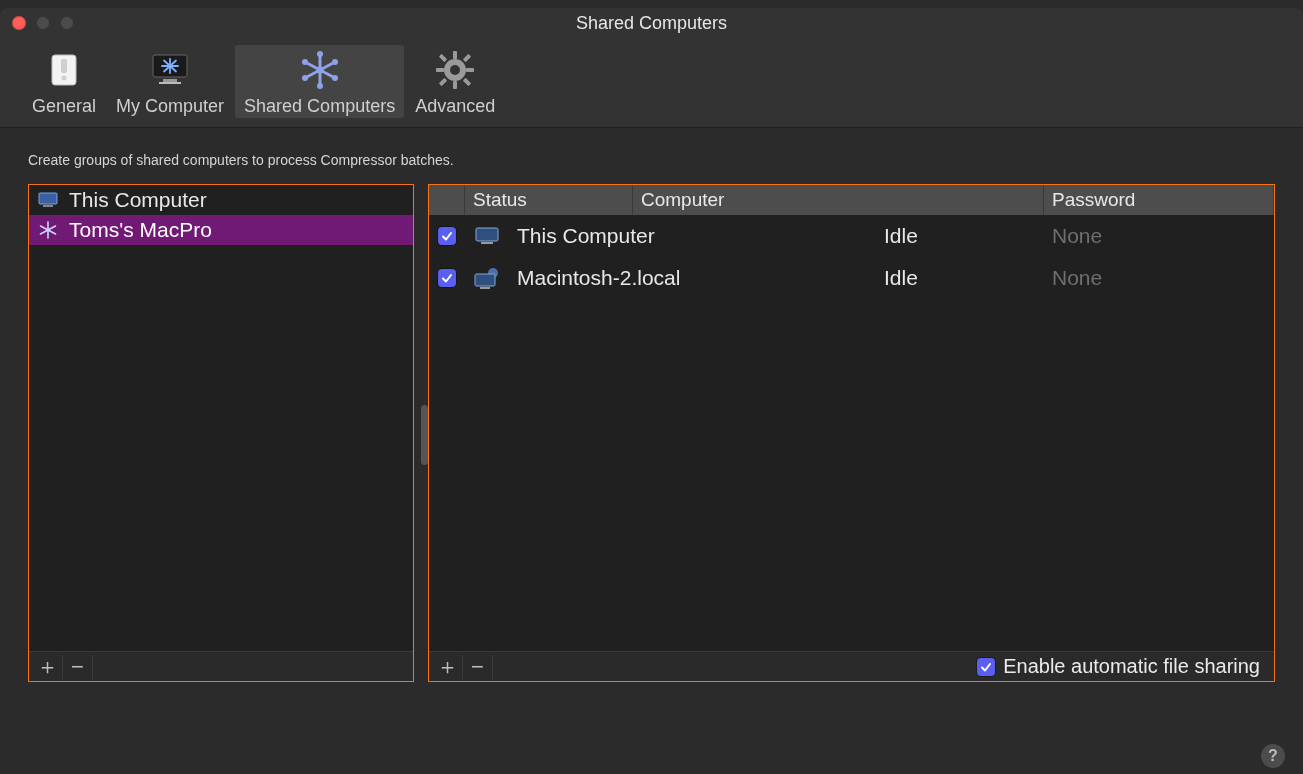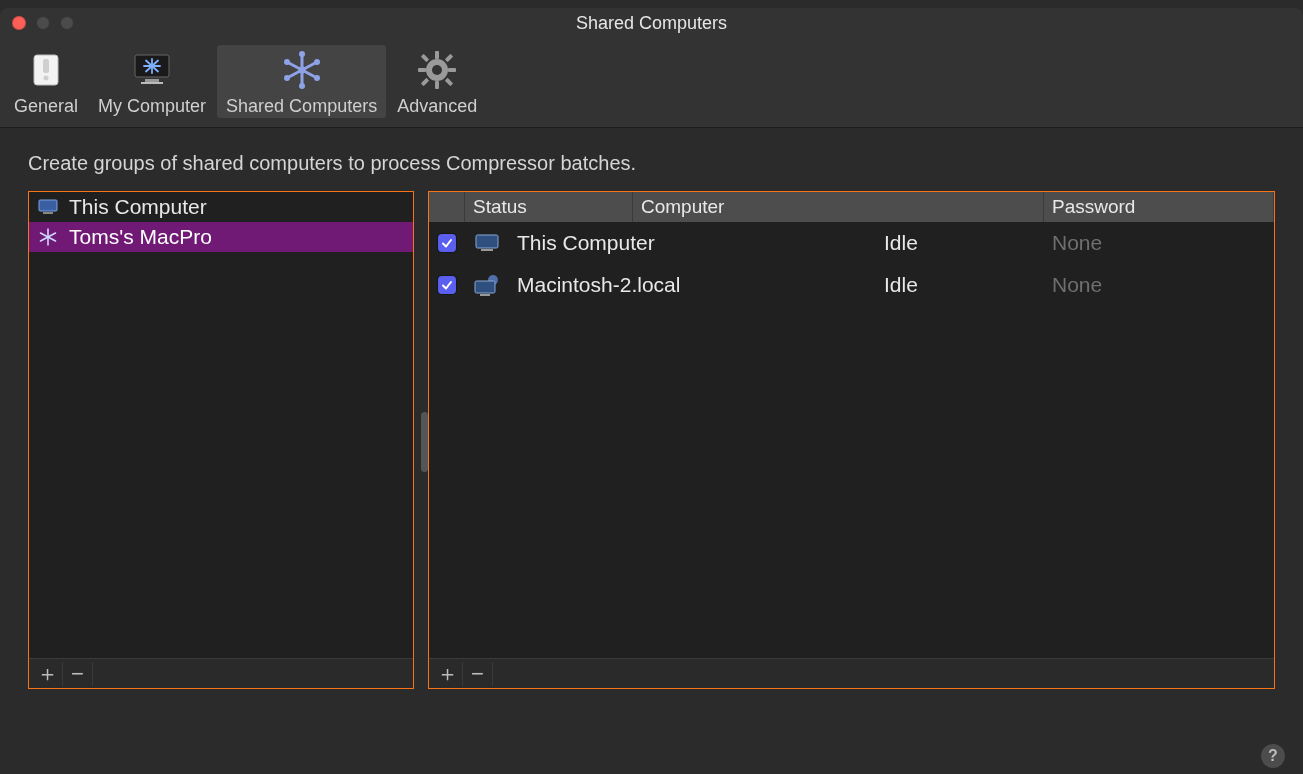--- a/index.html
+++ b/index.html
@@ -41,21 +41,21 @@
   .dot-close { background: #ff5f57; box-shadow: inset 0 0 0 1px rgba(0,0,0,.2); }
   .dot-min, .dot-max { background: #4b4b4b; box-shadow: inset 0 0 0 1px rgba(0,0,0,.3); }
   .title-text {
     position: absolute; left: 0; right: 0; text-align: center;
     font-size: 18px; color: #e6e6e6; font-weight: 500;
   }
 
   
   .toolbar {
     background: #333333;
-    padding: 6px 10px 8px 4px;
+    padding: 6px 10px 8px 22px;
     display: flex;
     gap: 0;
     border-bottom: 1px solid #1e1e1e;
   }
   .tool-item {
     display: flex;
     flex-direction: column;
     align-items: center;
     padding: 4px 10px 2px 10px;
     border-radius: 4px;
@@ -72,21 +72,21 @@
     display: flex; align-items: center; justify-content: center;
     margin-bottom: 4px;
   }
 
   
   .content {
     padding: 24px 28px 10px 28px;
   }
   .instructions {
     color: #d5d5d5;
-    font-size: 20px;
+    font-size: 14px;
     margin-bottom: 16px;
   }
   .panels {
     display: flex;
     gap: 14px;
     height: 498px;
   }
   .panel {
     background: #202020;
     border: 1px solid #f97316;
@@ -372,20 +372,28 @@
             </div>
             <div class="td col-name" style="flex:1">Macintosh-2.local</div>
             <div class="td col-status">Idle</div>
             <div class="td col-pass">None</div>
           </div>
         </div>
         <div class="panel-footer">
           <div class="fbtn">＋</div>
           <div class="fbtn">−</div>
           <div class="spacer"></div>
+          <label class="footer-check">
+            <span class="chk">
+              <svg width="12" height="12" viewBox="0 0 12 12">
+                  <path d="M2 6.5 L5 9.5 L10 3" stroke="#fff" stroke-width="2" fill="none" stroke-linecap="round" stroke-linejoin="round"></path>
+                </svg>
+            </span>
+            <span>Enable automatic file sharing</span>
+          </label>
         </div>
       </div>
 
     </div>
   </div>
 
   <div class="help-btn">?</div>
 </div>
 
 </body></html>

